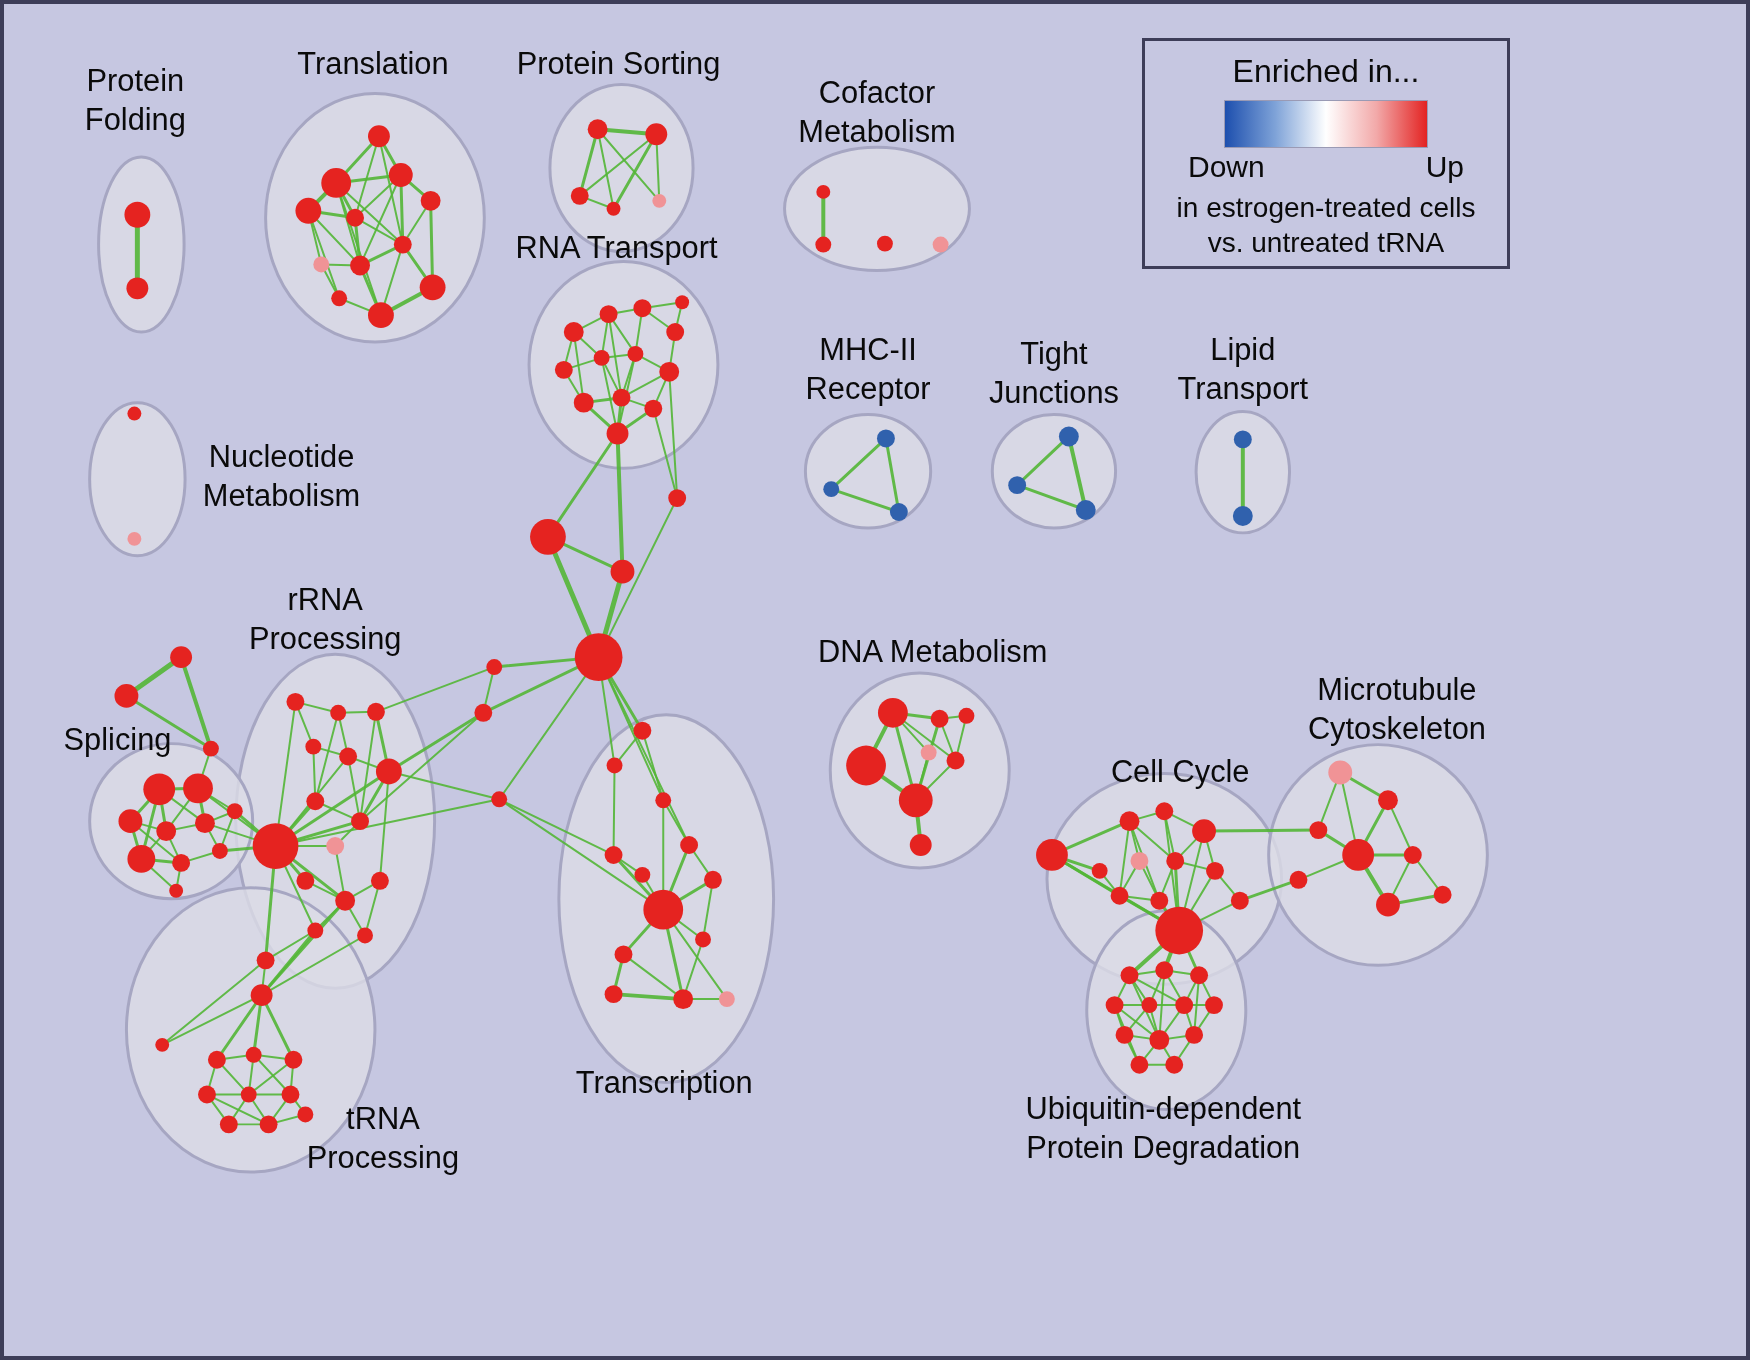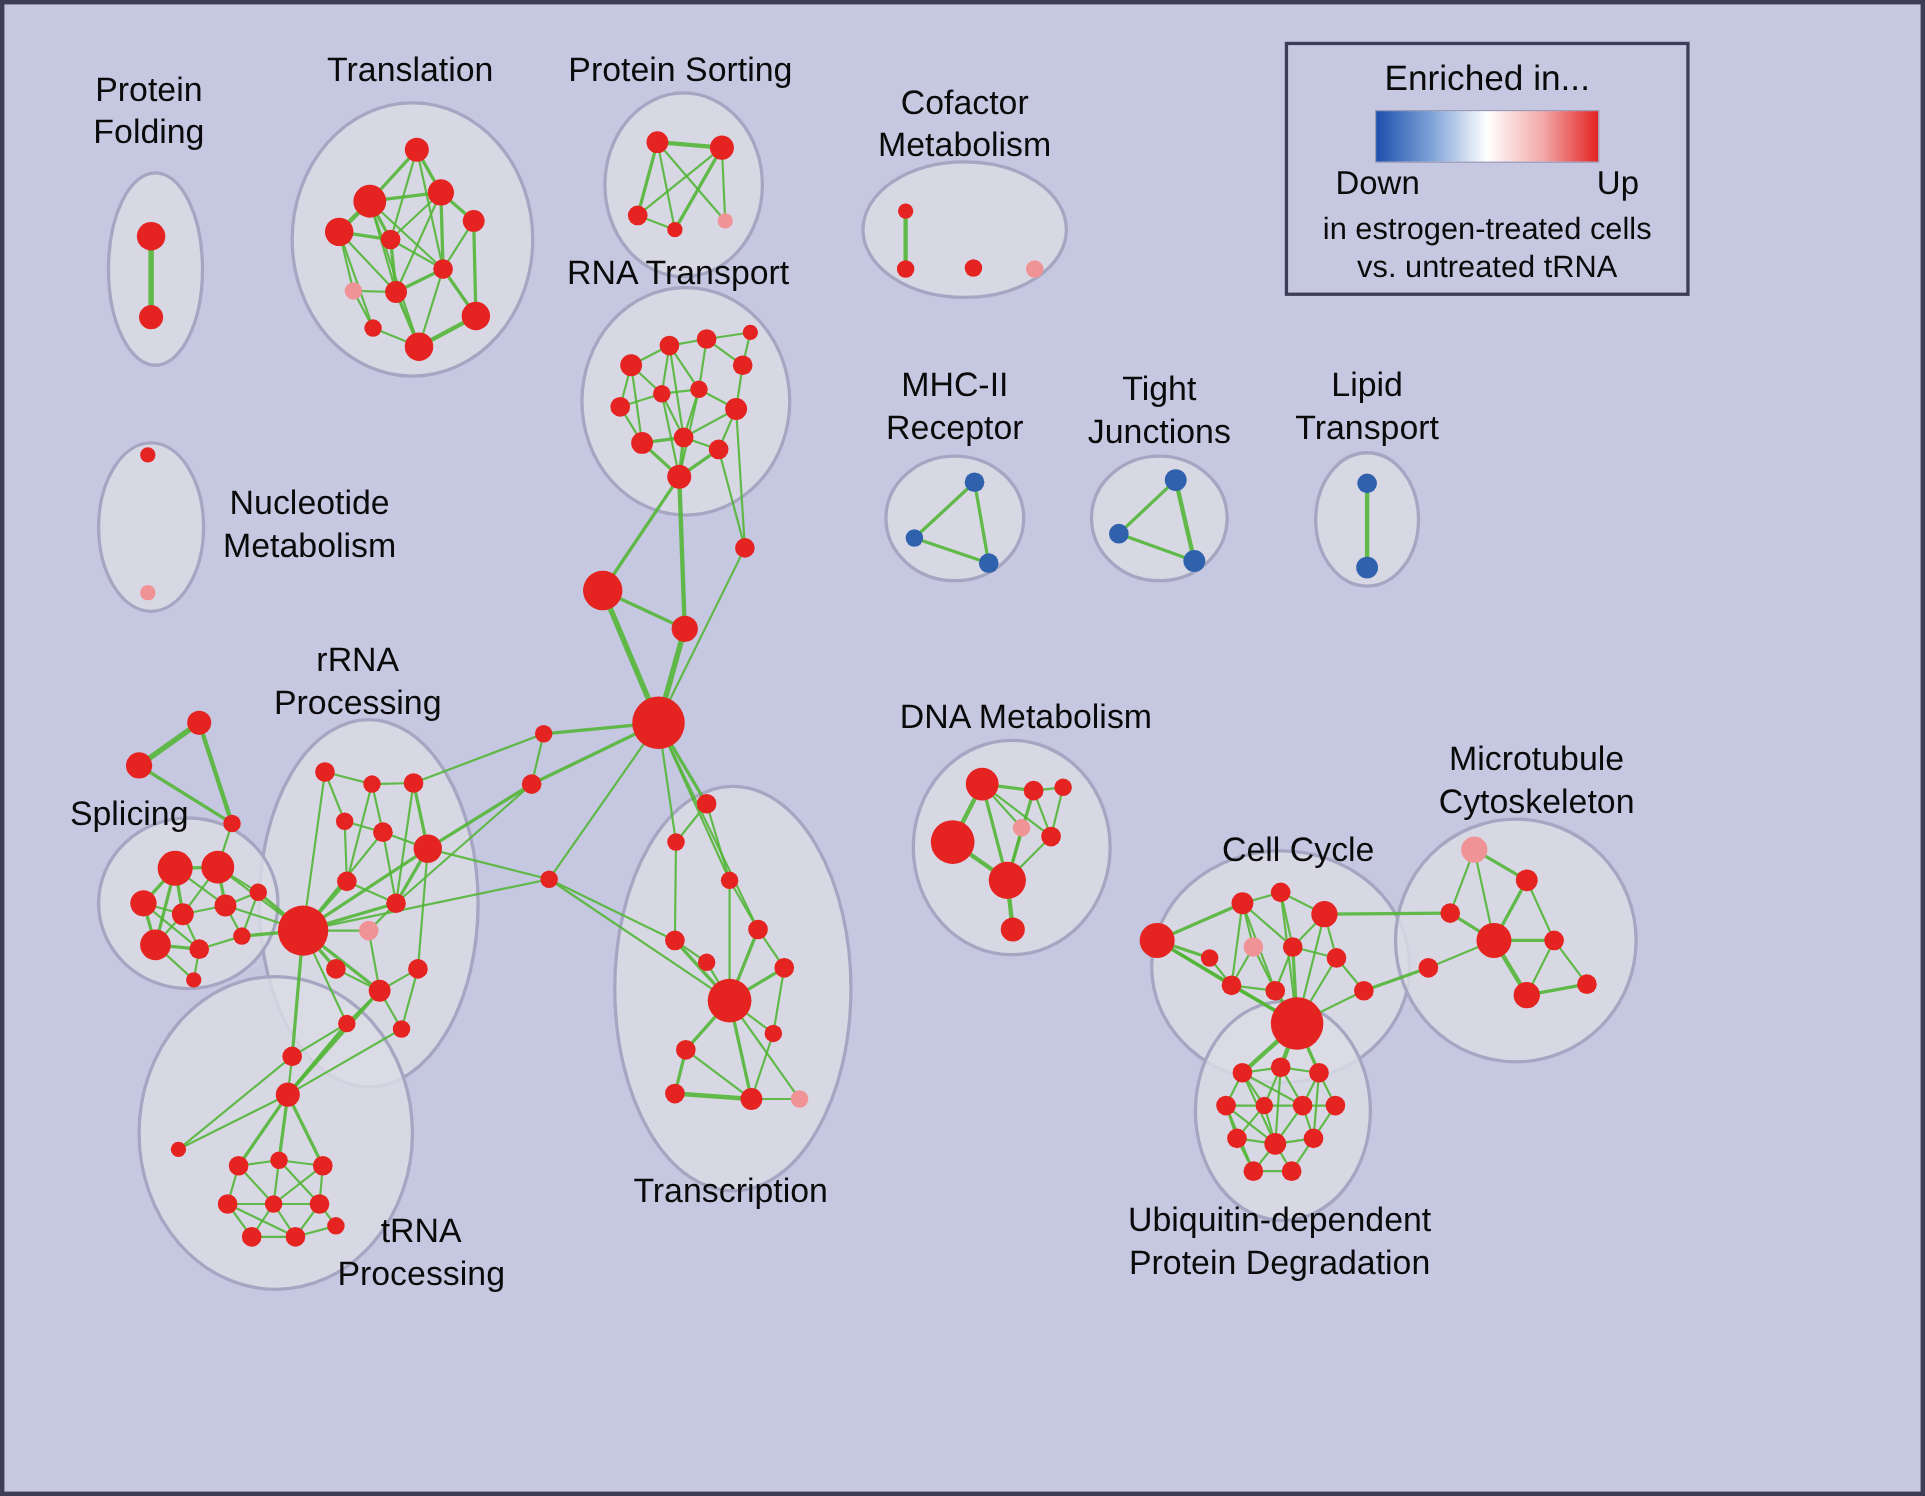--- a/index.html
+++ b/index.html
@@ -515,21 +515,21 @@
       <text x="380" y="1171" text-anchor="middle" class="net-label" fill="#0a0a0a">Processing</text>
       <text x="663" y="1095" text-anchor="middle" class="net-label" fill="#0a0a0a">Transcription</text>
       <text x="933" y="662" text-anchor="middle" class="net-label" fill="#0a0a0a">DNA Metabolism</text>
       <text x="1182" y="783" text-anchor="middle" class="net-label" fill="#0a0a0a">Cell Cycle</text>
       <text x="1400" y="700" text-anchor="middle" class="net-label" fill="#0a0a0a">Microtubule</text>
       <text x="1400" y="739" text-anchor="middle" class="net-label" fill="#0a0a0a">Cytoskeleton</text>
       <text x="1165" y="1122" text-anchor="middle" class="net-label" fill="#0a0a0a">Ubiquitin-dependent</text>
       <text x="1165" y="1161" text-anchor="middle" class="net-label" fill="#0a0a0a">Protein Degradation</text>
     </svg>
 
-  <div class="legend" style="border-color: rgb(61, 61, 88); margin-left: 26px;">
+  <div class="legend" style="border-color: rgb(61, 61, 88);">
     <div class="legend-title">Enriched in...</div>
     <div class="legend-gradient" id="legend-gradient" style="background: linear-gradient(to right, rgb(29, 79, 174), rgb(127, 163, 216), rgb(255, 255, 255), rgb(242, 169, 169), rgb(227, 35, 34));"></div>
     <div class="legend-row">
       <span>Down</span>
       <span>Up</span>
     </div>
     <div class="legend-desc first">in estrogen-treated cells</div>
     <div class="legend-desc">vs. untreated tRNA</div>
   </div>
 

